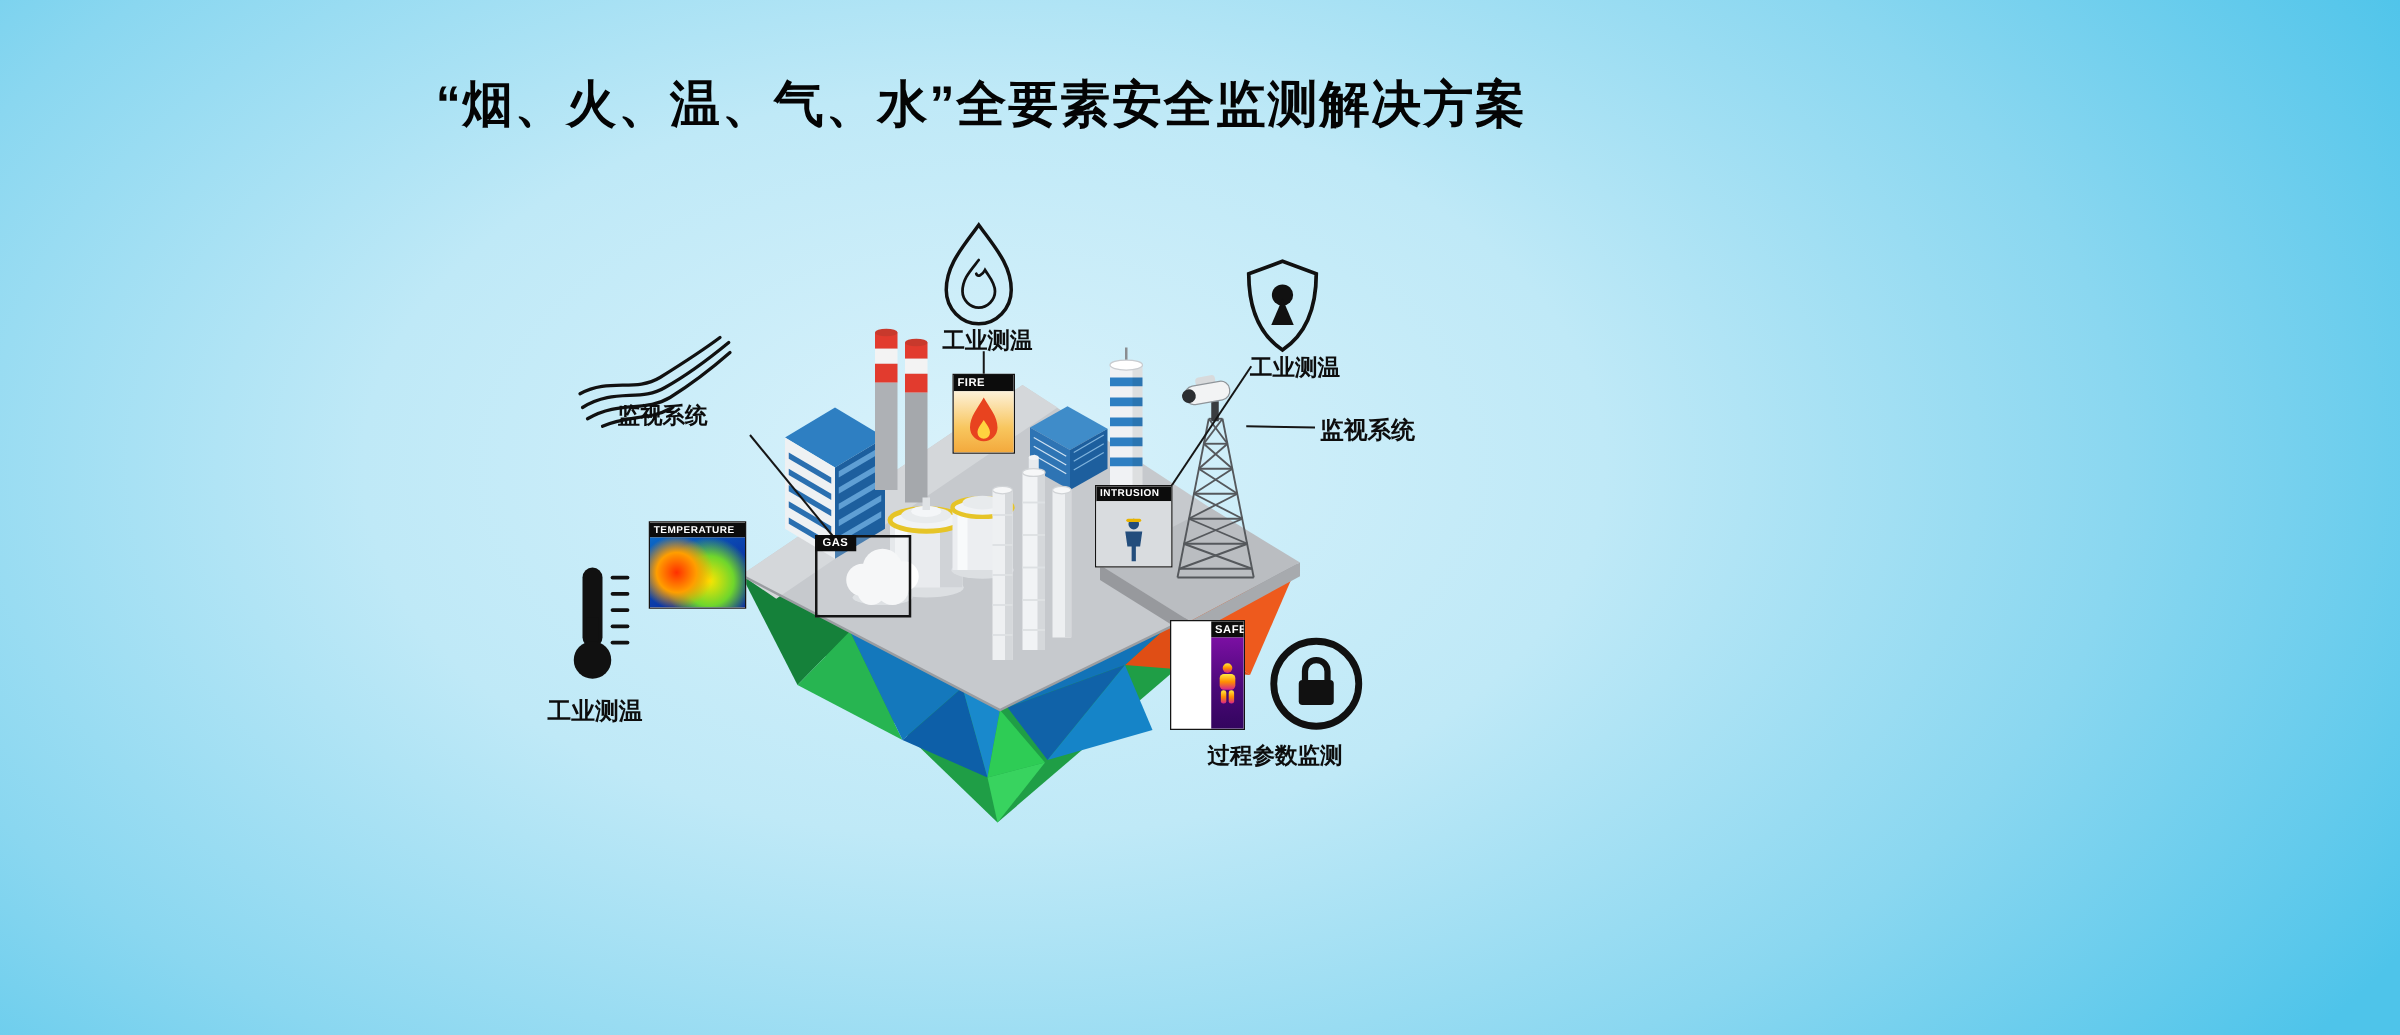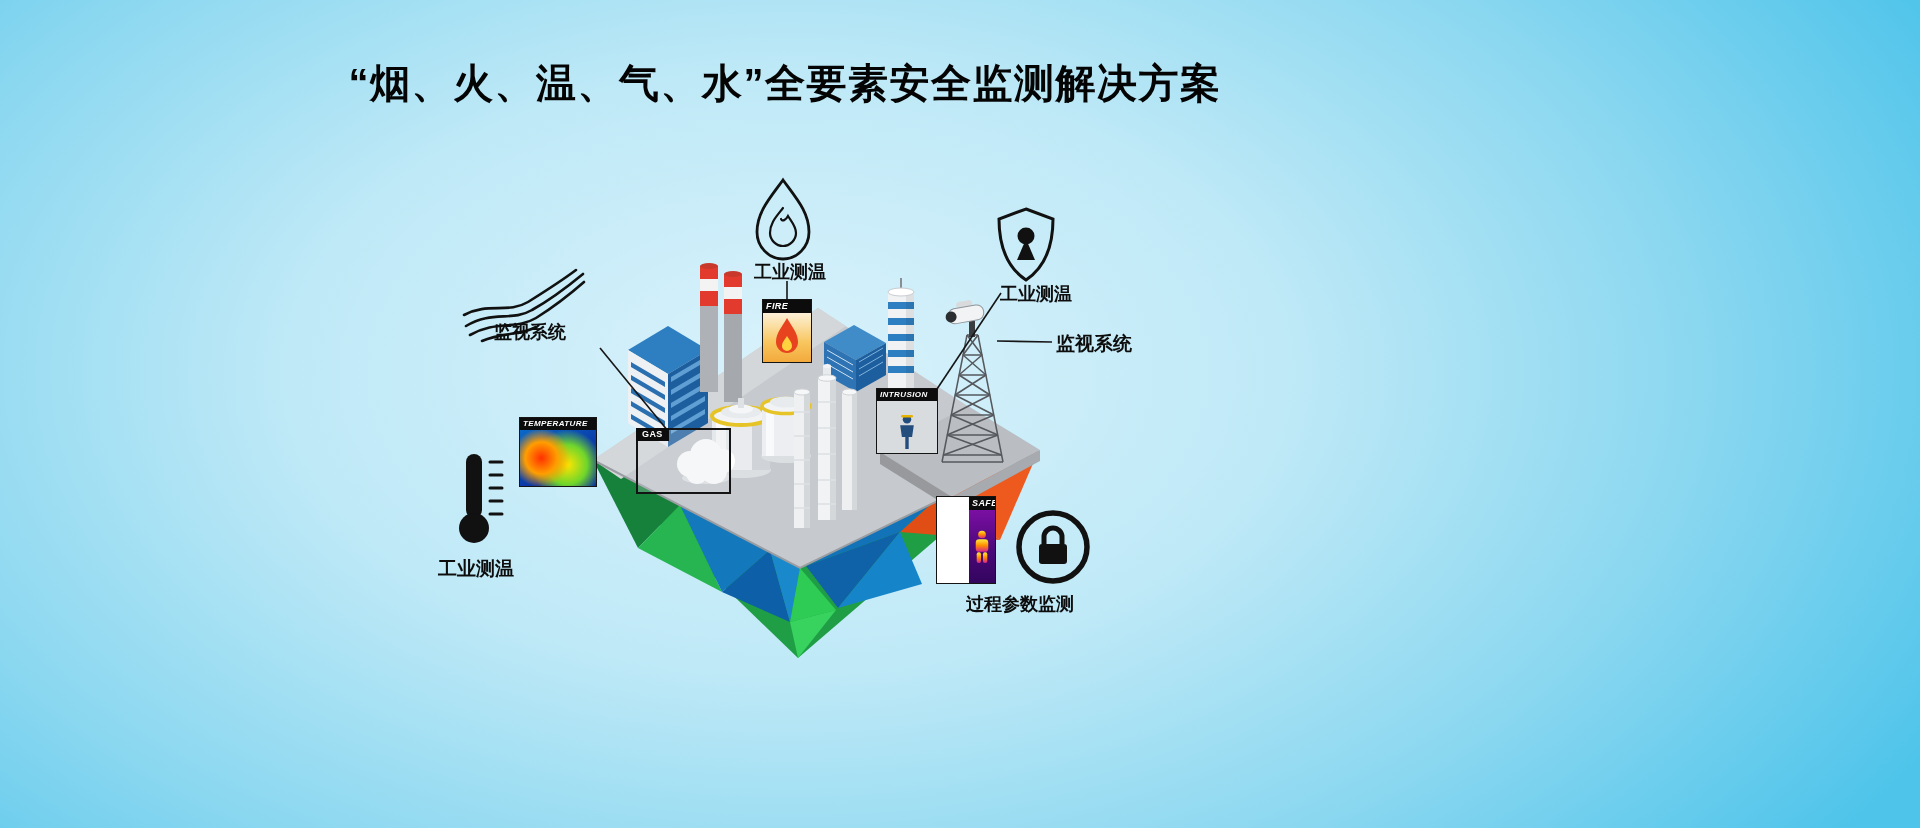--- a/index.html
+++ b/index.html
@@ -31,21 +31,20 @@
   .callout-label {
     position:absolute; font-size:18px; font-weight:700;
     color:#0d0d0d; white-space:nowrap;
   }
   .callout-label.big { font-size:19px; }
 
   .photo-box {
     position:absolute; border:1px solid #141414;
     display:flex; flex-direction:column; overflow:hidden;
     background:#fff;
-    font-style:italic;
   }
   .photo-header {
     background:#0c0c0c; color:#fff; font-weight:700;
     font-size:9px; line-height:1; padding:2px 3px;
     letter-spacing:0.4px; white-space:nowrap; flex:0 0 auto;
   }
   .photo-header.tiny { font-size:8px; }
   .photo-body { flex:1 1 auto; position:relative; }
 
   .thermal-body {
@@ -333,21 +332,21 @@
   <div class="photo-box" style="left:762px; top:299px; width:50px; height:64px;">
     <div class="photo-header">FIRE</div>
     <div class="photo-body fire-body">
       <svg viewBox="0 0 30 44" style="width:30px; height:44px;">
         <path d="M15 2 C 10 11, 4 17, 4 26 a11 11 0 0 0 22 0 C 26 17, 20 11, 15 2 Z" fill="#e8431f"></path>
         <path d="M15 20 C 12.5 24, 10 26.5, 10 30 a5 5 0 0 0 10 0 C 20 26.5, 17.5 24, 15 20 Z" fill="#ffd23f"></path>
       </svg>
     </div>
   </div>
 
-  <div class="gas-box" style="left:636px; top:428px; width:95px; height:66px;">
+  <div class="gas-box" style="left:652px; top:428px; width:77px; height:66px;">
     <span class="gas-tag">GAS</span>
   </div>
 
   <div class="photo-box" style="left:876px; top:388px; width:62px; height:66px;">
     <div class="photo-header tiny">INTRUSION</div>
     <div class="photo-body intrusion-body">
       <svg viewBox="0 0 40 46" style="width:34px; height:42px;">
         <circle cx="20" cy="8" r="5" fill="#234d7c"></circle>
         <rect x="13" y="3" width="14" height="3" rx="1.5" fill="#e8b300"></rect>
         <path d="M12 15 h16 l-2 14 h-4 v14 h-4 v-14 h-4 z" fill="#234d7c"></path>

